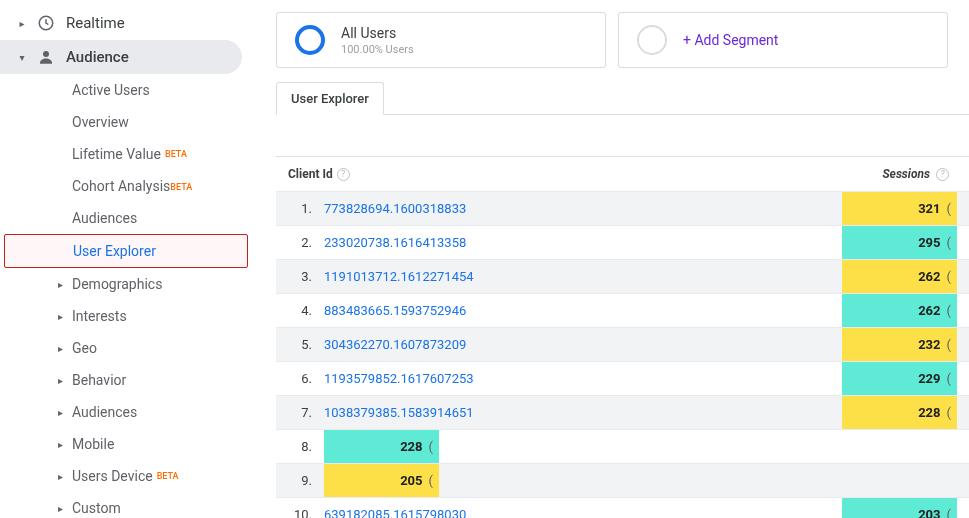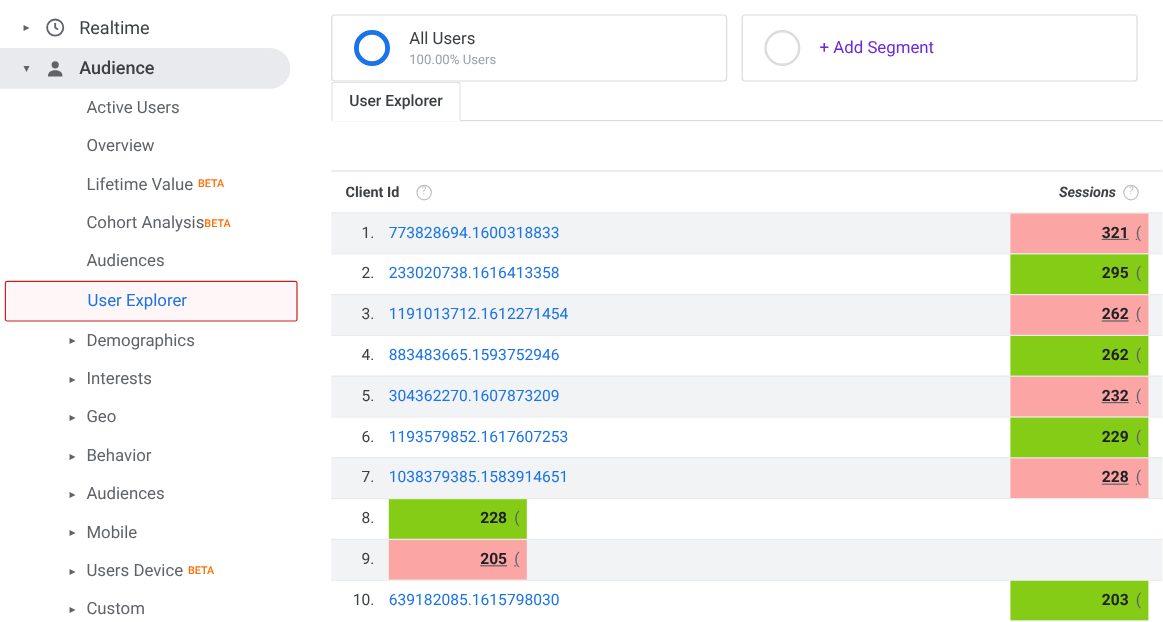--- a/index.html
+++ b/index.html
@@ -11,40 +11,40 @@
     .nav-item .icon-slot { width: 20px; display: inline-flex; justify-content: center; margin-right: 10px; }
     .nav-item.nav-root { font-size: 15px; }
     .nav-item.selected { background: #e8eaed; border-radius: 0 20px 20px 0; margin-right: 10px; color: #3c4043; font-weight: 500; }
     .sub-items { padding-left: 0; }
     .sub-item { display: flex; align-items: center; padding: 8px 12px 8px 72px; cursor: pointer; color: #5f6368; font-size: 14px; position: relative; }
     .sub-item .sub-arrow { position: absolute; left: 58px; width: 10px; font-size: 10px; color: #5f6368; }
     .sub-item.highlighted { background: #fef6f7; color: #1a73e8; border: 1px solid #c5221f; border-radius: 2px; margin: 0 4px; padding-left: 68px; }
     .beta { color: #ff6d00; font-size: 9px; font-weight: 500; margin-left: 4px; vertical-align: super; }
     .beta-below { display: block; margin-left: 0; margin-top: 2px; }
     .main { flex: 1; padding: 12px 0 0 24px; background: #fff; overflow: hidden; }
-    .segments { display: flex; gap: 12px; }
+    .segments { display: flex; gap: 12px; margin-bottom: 14px; }
     .segment { border: 1px solid #dadce0; border-radius: 3px; padding: 12px 18px; display: flex; align-items: center; min-width: 330px; height: 56px; }
     .segment-circle { width: 30px; height: 30px; border: 4px solid #1a73e8; border-radius: 50%; margin-right: 16px; }
     .segment-circle.empty { border: 2px solid #dadce0; }
     .segment-text .title { color: #3c4043; font-size: 14px; }
     .segment-text .sub { color: #9aa0a6; font-size: 11px; margin-top: 2px; }
     .segment.add .title { color: #6d28d9; font-size: 14px; }
     .tabs { display: flex; border-bottom: 1px solid #dadce0; }
     .tab { border: 1px solid #dadce0; border-bottom: 1px solid #fff; background: #fff; padding: 8px 14px; margin-bottom: -1px; font-size: 13px; font-weight: 500; color: #3c4043; border-radius: 3px 3px 0 0; }
     .spacer { height: 42px; border-bottom: 1px solid #e0e0e0; }
     .table-header { display: flex; align-items: center; padding: 10px 12px; font-size: 12px; font-weight: 700; color: #3c4043; }
-    .col-id { flex: 1; display: flex; align-items: center; gap: 14px; }
+    .col-id { flex: 1; display: flex; align-items: center; gap: 4px; }
     .col-sessions { width: 115px; text-align: right; display: flex; align-items: center; justify-content: flex-end; gap: 6px; padding-right: 8px; font-style: italic; }
     .help { display: inline-flex; width: 13px; height: 13px; border: 1px solid #bdc1c6; border-radius: 50%; font-size: 9px; color: #bdc1c6; align-items: center; justify-content: center; font-weight: normal; }
     .row { display: flex; align-items: center; padding: 8px 12px; border-top: 1px solid #e8eaed; font-size: 13px; }
     .row.shaded { background: #f1f3f4; }
     .row .num { width: 24px; text-align: right; color: #3c4043; margin-right: 12px; }
     .row .cid { color: #1a73e8; flex: 1; cursor: pointer; }
-    .row .sessions-wrap { width: 115px; display: flex; justify-content: flex-end; align-items: center; background: #84cc16; height: 33px; margin: -8px 0; padding-right: 6px; }
-    .row.shaded .sessions-wrap { background: #fca5a5; text-decoration: underline; }
+    .row .sessions-wrap { width: 115px; display: flex; justify-content: flex-end; align-items: center; background: #5eead4; height: 33px; margin: -8px 0; padding-right: 6px; }
+    .row.shaded .sessions-wrap { background: #fde047; }
     .row .sess { font-weight: 700; color: #202124; margin-right: 6px; }
     .row .paren { color: #5f6368; }
     svg { display: block; }
   </style>
 </head>
 <body>
 
 <div class="container">
   <div class="sidebar">
     <div class="nav-item nav-root">

